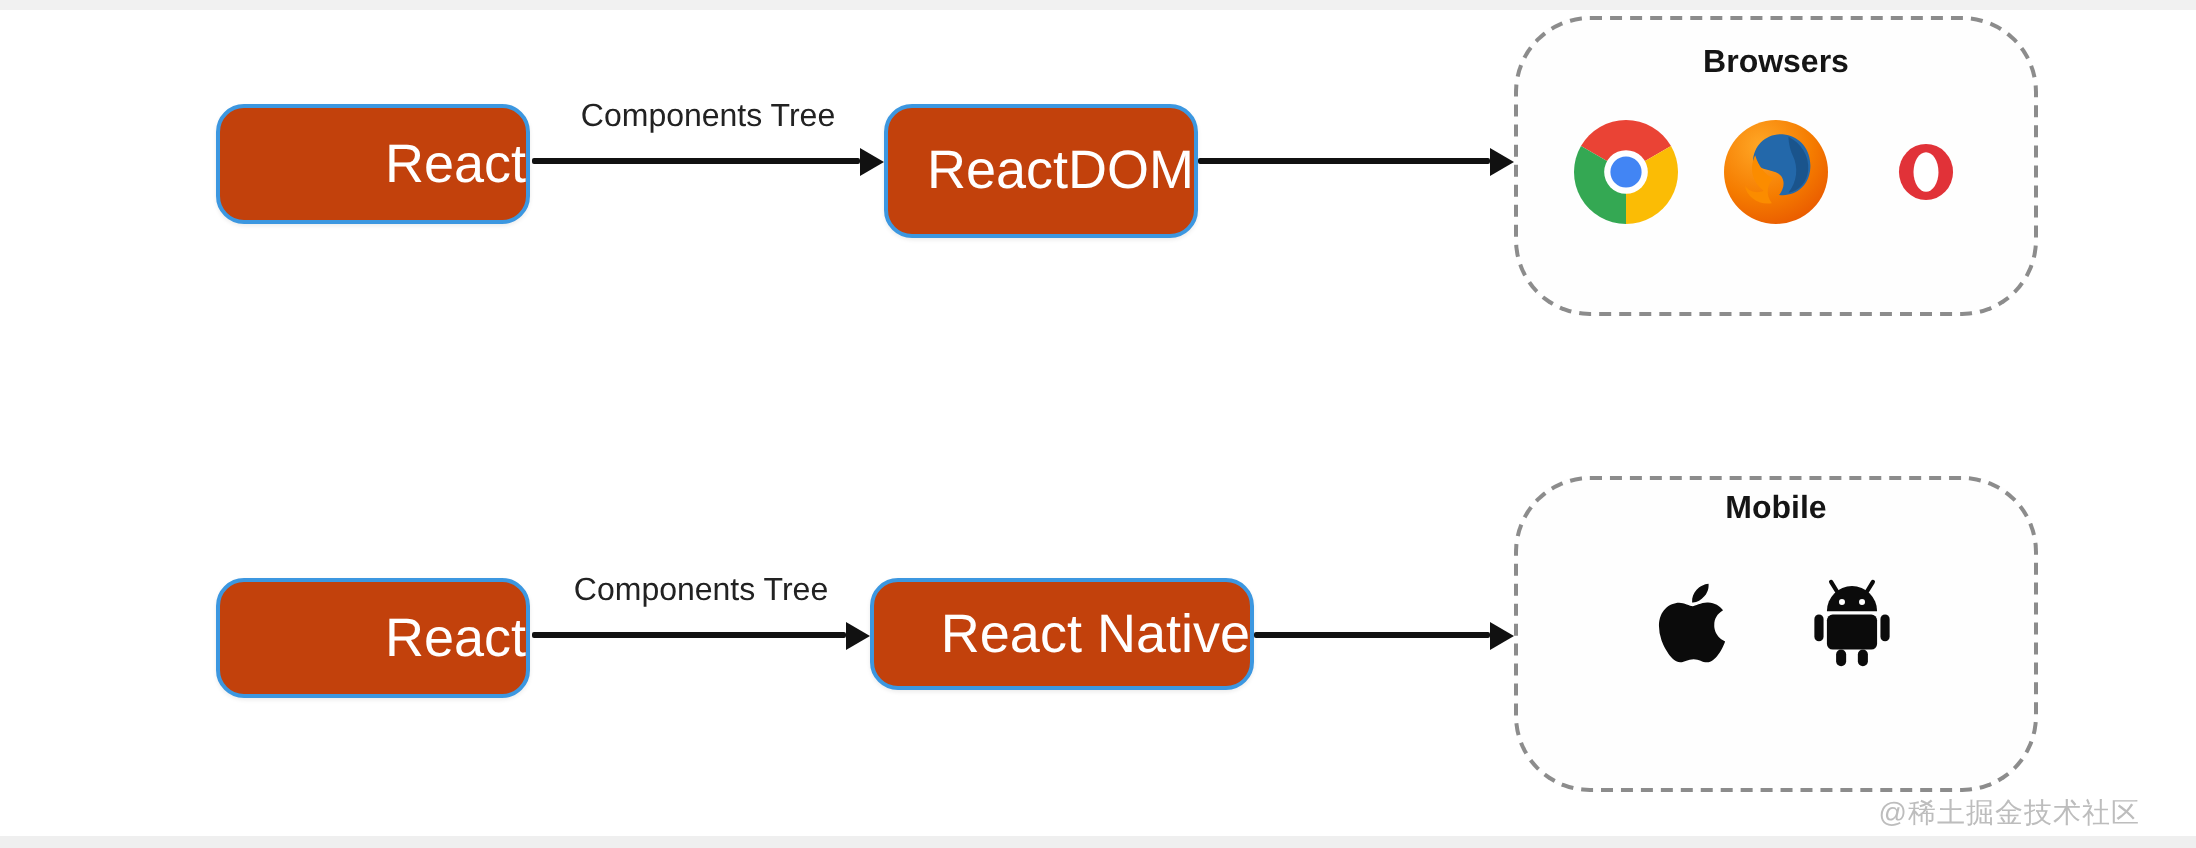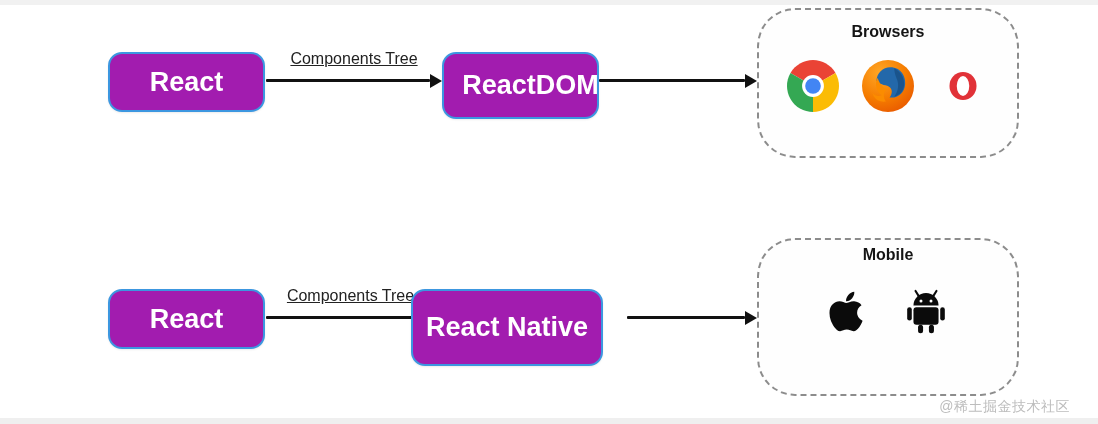--- a/index.html
+++ b/index.html
@@ -4,32 +4,32 @@
 <style>
   html,body{margin:0;padding:0;background:#fff;}
   .stage{
     position:relative;width:1098px;height:424px;background:#ffffff;overflow:hidden;
     font-family:"Liberation Sans","DejaVu Sans",sans-serif;
   }
   .stage::before{content:"";position:absolute;left:0;top:0;width:100%;height:5px;background:#f1f1f1;}
   .stage::after{content:"";position:absolute;left:0;bottom:0;width:100%;height:6px;background:#efefef;}
   .node{
     position:absolute;box-sizing:border-box;
-    background:#a21caf;border:2px solid #3c97e0;border-radius:14px;
-    display:flex;align-items:center;justify-content:center;
-    color:#fff;font-size:27px;font-weight:700;white-space:nowrap;
+    background:#c2410c;border:2px solid #3c97e0;border-radius:14px;
+    display:flex;align-items:center;justify-content:flex-end;
+    color:#fff;font-size:27px;font-weight:400;white-space:nowrap;
     box-shadow:0 1px 2px rgba(0,0,0,0.08);
   }
   .arrow{position:absolute;height:3px;background:#111;border-radius:1px;}
   .arrow::after{
     content:"";position:absolute;right:-12px;top:-5.5px;width:0;height:0;
     border-left:12px solid #111;border-top:7px solid transparent;border-bottom:7px solid transparent;
   }
   .edge-label{
-    position:absolute;text-align:center;font-size:16px;color:#222;white-space:nowrap;text-decoration:underline;
+    position:absolute;text-align:center;font-size:16px;color:#222;white-space:nowrap;
   }
   .group{
     position:absolute;box-sizing:border-box;
     border:2px dashed #8c8c8c;border-radius:38px;background:#fefefe;
   }
   .group-title{text-align:center;font-weight:700;font-size:16px;color:#151515;}
   .icons-row{display:flex;justify-content:center;align-items:center;}
   .browsers .group-title{margin-top:13px;}
   .browsers .icons-row{margin-top:19px;gap:23px;}
   .mobile .group-title{margin-top:6px;}
@@ -91,21 +91,21 @@
     </div>
   </div>
 
   <div class="node" style="left:108px;top:289px;width:157px;height:60px;">
     <span>React</span>
   </div>
 
   <div class="edge-label" style="left:266px;width:169px;top:287px;">Components Tree</div>
   <div class="arrow" style="left:266px;top:316px;width:157px;"></div>
 
-  <div class="node" style="left:411px;top:289px;width:192px;height:77px;">
+  <div class="node" style="left:435px;top:289px;width:192px;height:56px;">
     <span>React Native</span>
   </div>
 
   <div class="arrow" style="left:627px;top:316px;width:118px;"></div>
 
   <div class="group mobile" style="left:757px;top:238px;width:262px;height:158px;">
     <div class="group-title">Mobile</div>
     <div class="icons-row">
 
       <svg class="icon" width="34" height="45" viewBox="0 0 384 512">

